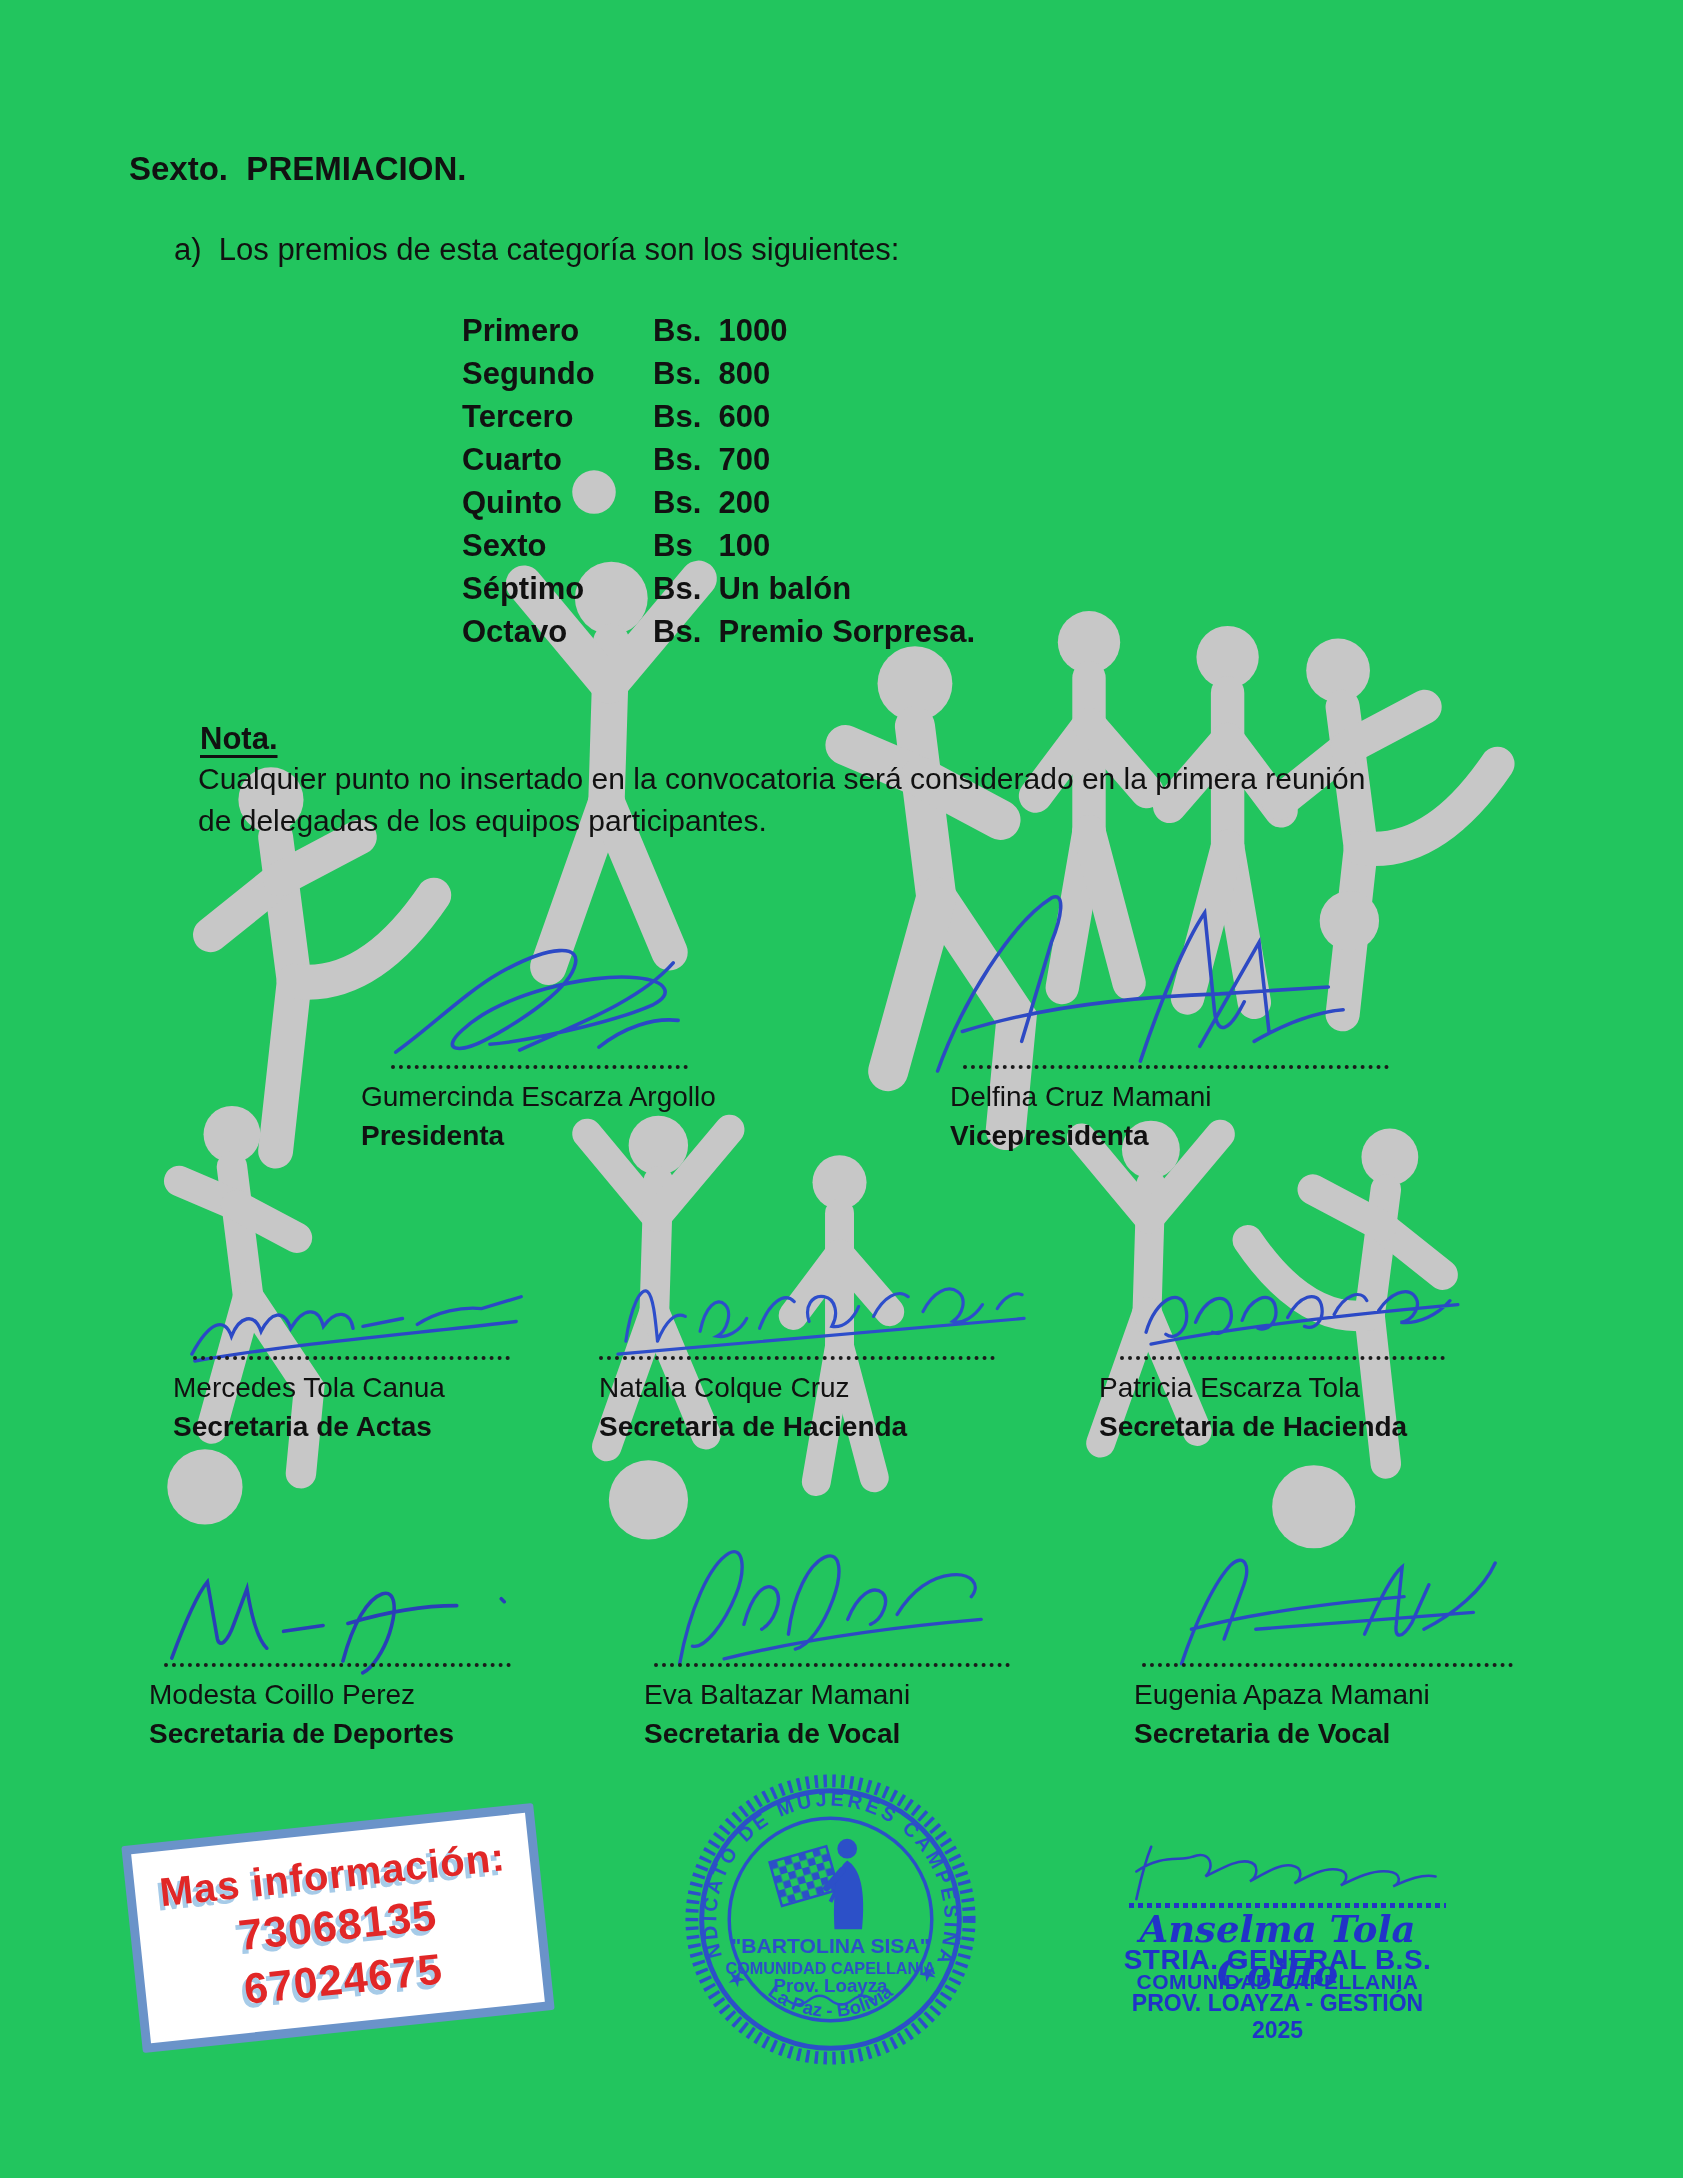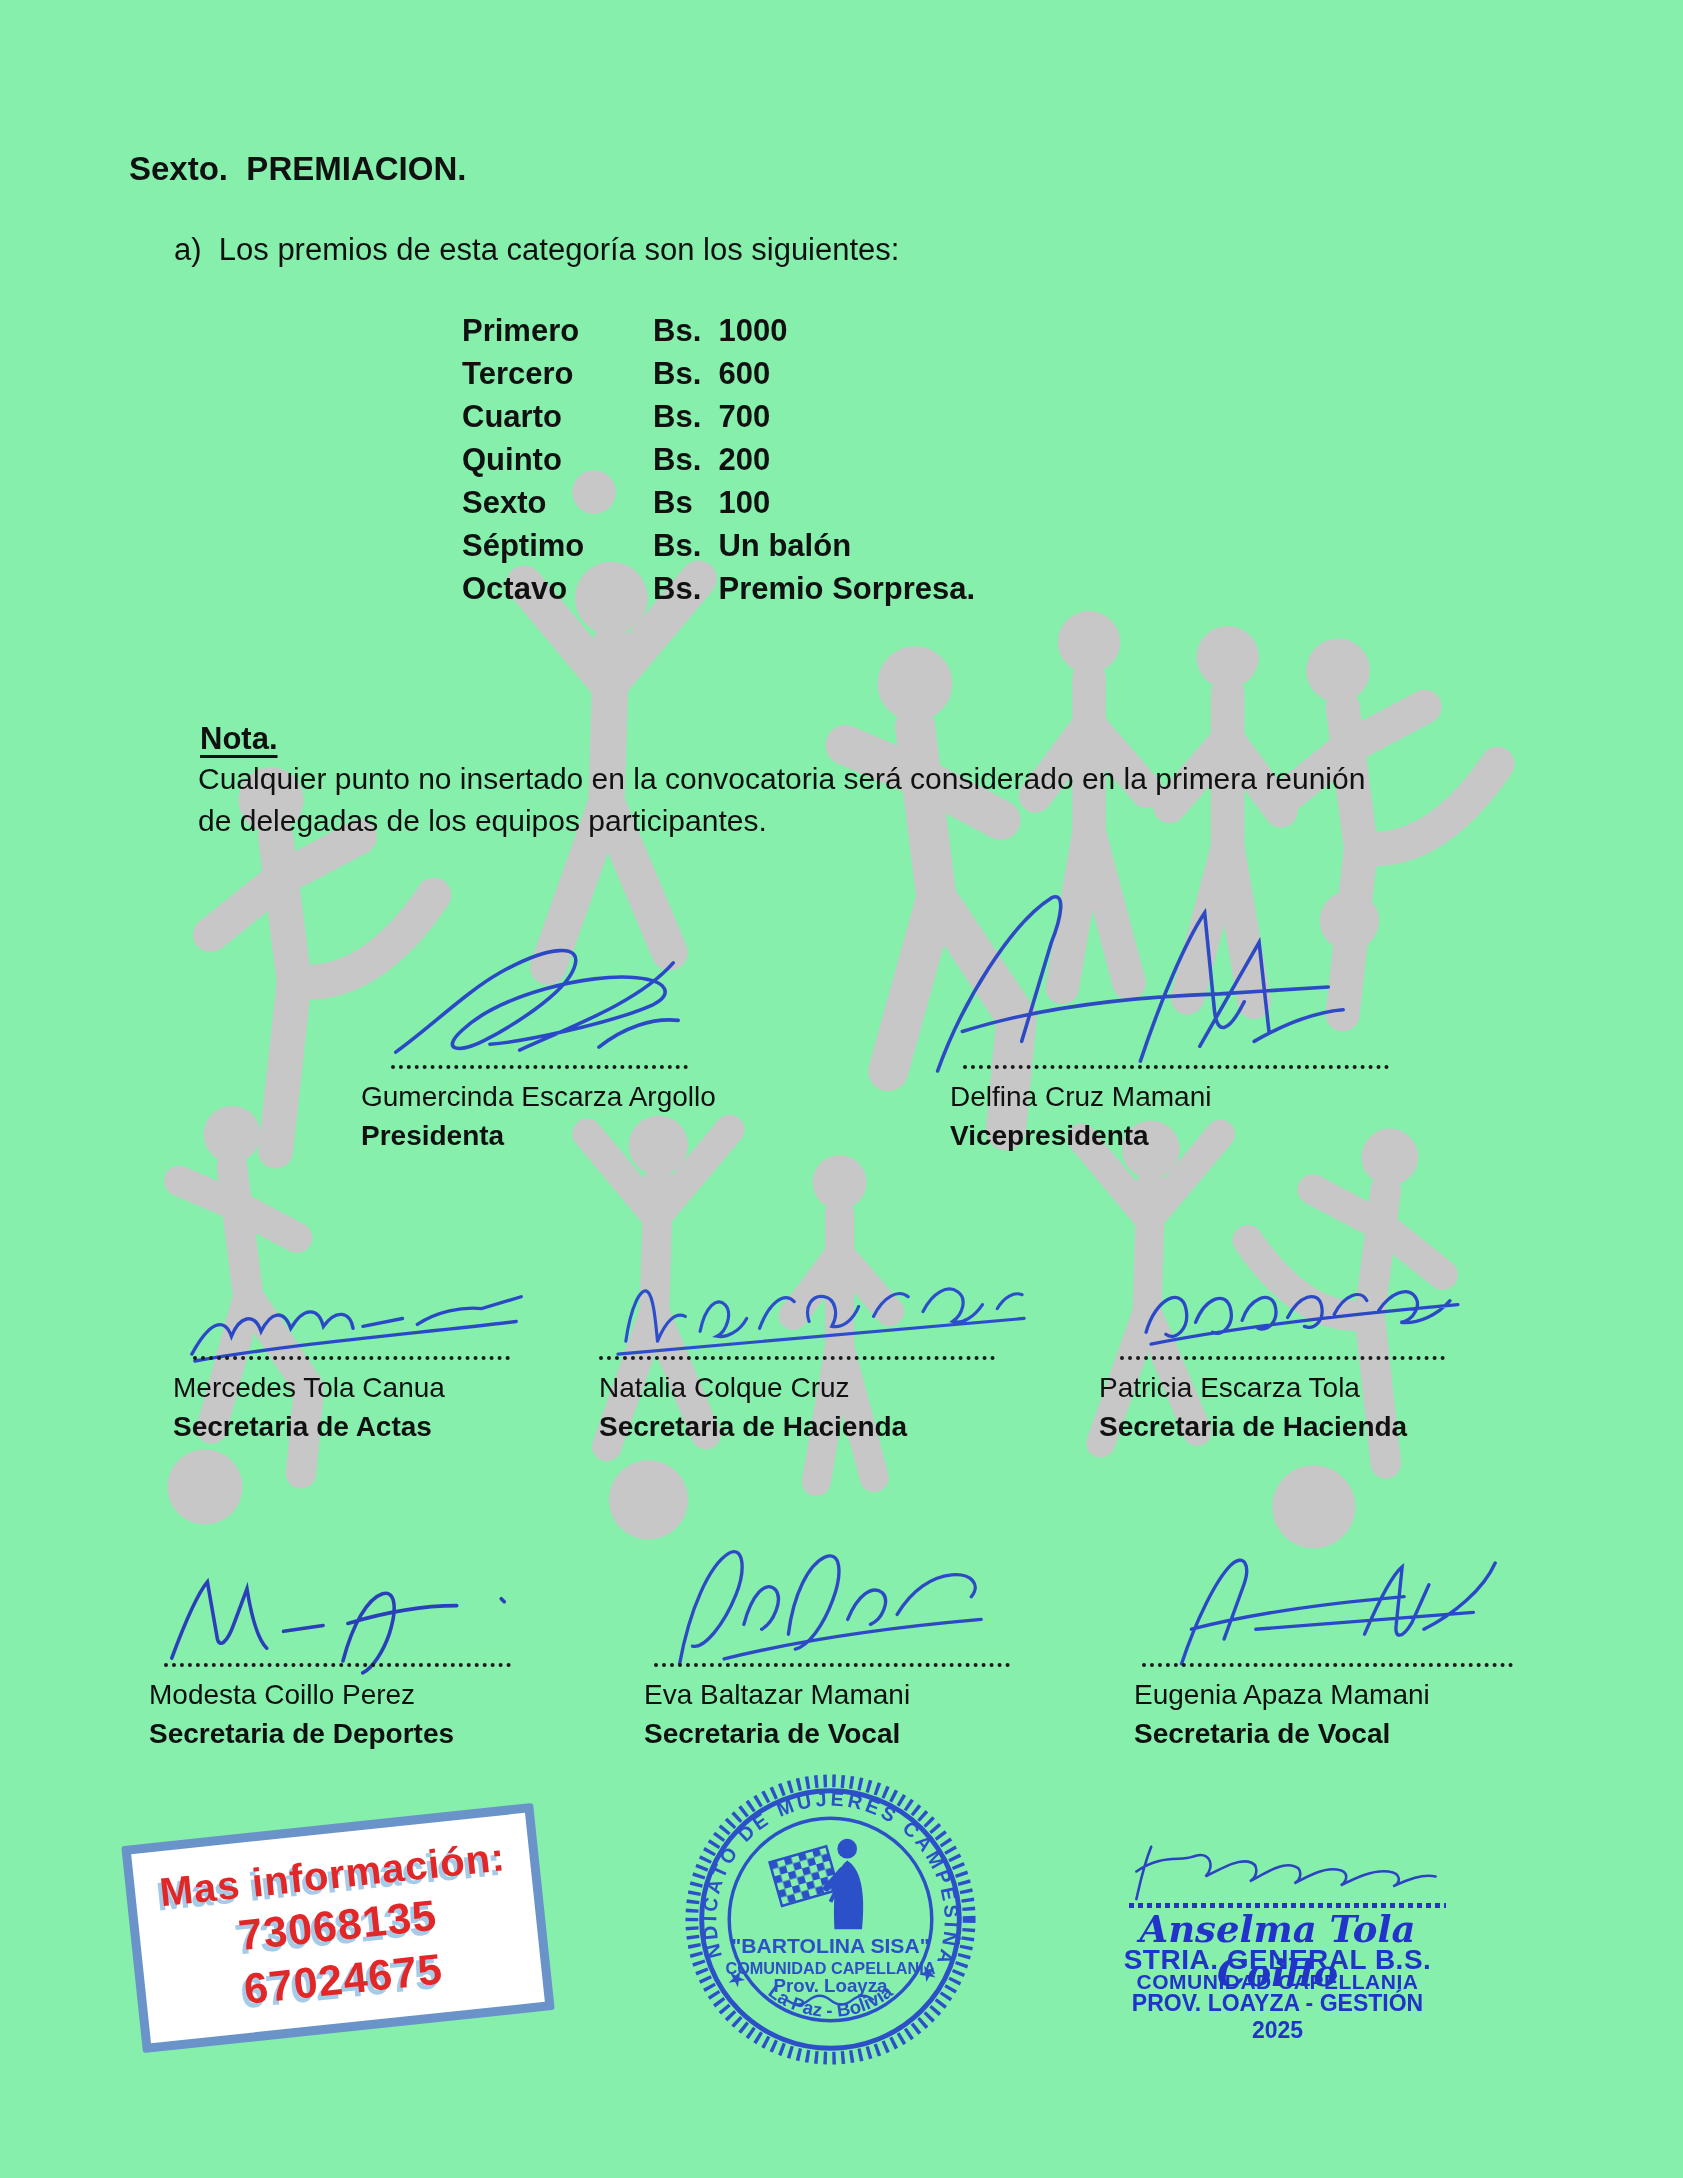--- a/index.html
+++ b/index.html
@@ -1,16 +1,16 @@
 <!DOCTYPE html>
 <html><head>
 <meta charset="utf-8">
 <style>
   html,body{margin:0;padding:0;background:#ffffff;}
-  .page{position:relative;width:1683px;height:2178px;background:#86efac;overflow:hidden;
+  .page{position:relative;width:1683px;height:2178px;background:#22c55e;overflow:hidden;
         font-family:"Liberation Sans",sans-serif;color:#111;}
   .abs{position:absolute;}
   .pre{white-space:pre;}
   
   .wm{position:absolute;left:0;top:0;color:#c7c7c7;}
   
   .heading{font-size:33px;font-weight:bold;}
   .intro{font-size:31px;}
   .prow{height:43px;font-weight:bold;font-size:31px;display:flex;}
   .place{width:191px;}
@@ -103,20 +103,24 @@
   </svg>
 
   <div class="abs heading pre" style="left:129px;top:150px;">Sexto.  PREMIACION.</div>
 
   <div class="abs intro pre" style="left:174px;top:232px;">a)  Los premios de esta categoría son los siguientes:</div>
 
   <div class="abs" style="left:462px;top:313px;">
     <div class="prow">
       <span class="place">Primero</span>
       <span class="pre">Bs.  1000</span>
+    </div>
+    <div class="prow">
+      <span class="place">Segundo</span>
+      <span class="pre">Bs.  800</span>
     </div>
     <div class="prow">
       <span class="place">Tercero</span>
       <span class="pre">Bs.  600</span>
     </div>
     <div class="prow">
       <span class="place">Cuarto</span>
       <span class="pre">Bs.  700</span>
     </div>
     <div class="prow">

